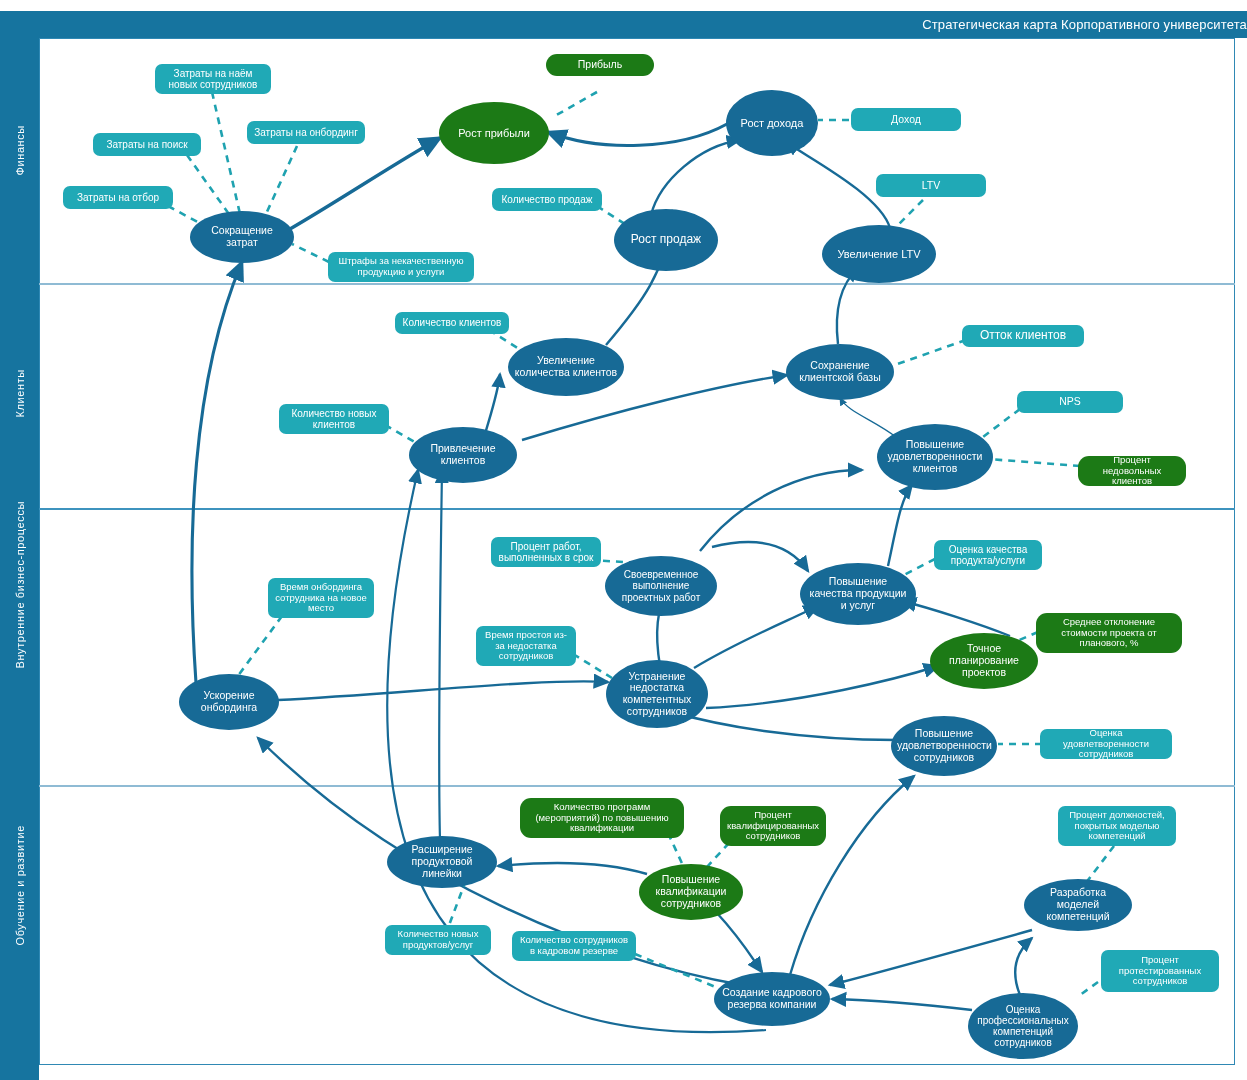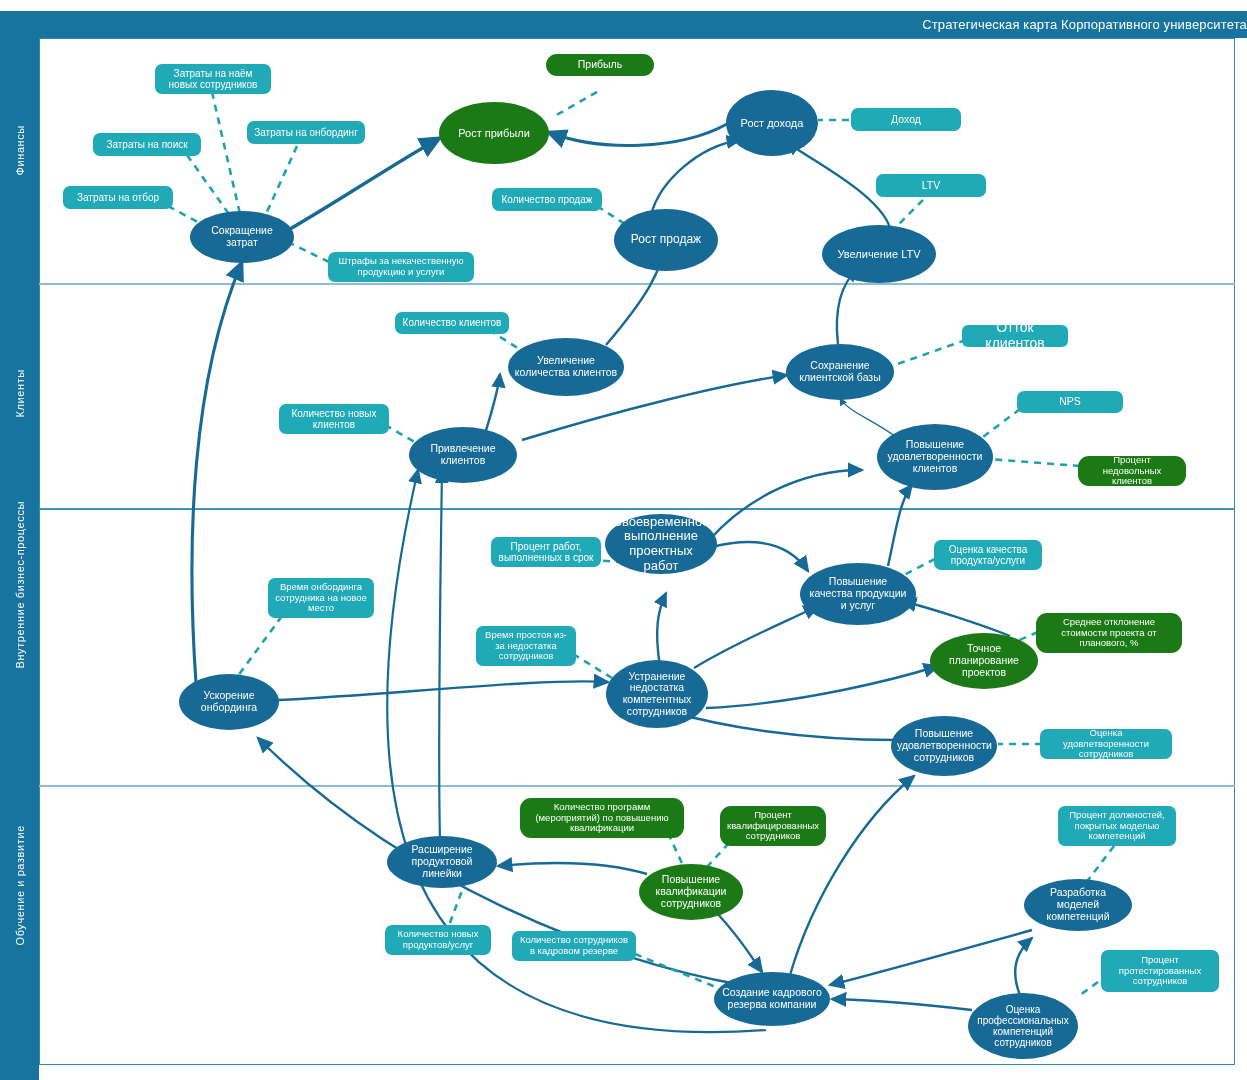--- a/index.html
+++ b/index.html
@@ -216,21 +216,21 @@
   <div class="node oval blue" style="left:409px;top:427px;width:108px;height:56px;font-size:10.5px;">
     <span>Привлечение клиентов</span>
   </div>
   <div class="node oval blue" style="left:877px;top:424px;width:116px;height:66px;font-size:10.5px;">
     <span>Повышение удовлетворенности клиентов</span>
   </div>
 
   <div class="node oval blue" style="left:179px;top:674px;width:100px;height:56px;font-size:10.5px;">
     <span>Ускорение онбординга</span>
   </div>
-  <div class="node oval blue" style="left:605px;top:514px;width:112px;height:60px;font-size:13px;">
+  <div class="node oval blue" style="left:605px;top:556px;width:112px;height:60px;font-size:10px;">
     <span>Своевременное выполнение проектных работ</span>
   </div>
   <div class="node oval blue" style="left:606px;top:660px;width:102px;height:68px;font-size:10.5px;">
     <span>Устранение недостатка компетентных сотрудников</span>
   </div>
   <div class="node oval blue" style="left:800px;top:563px;width:116px;height:62px;font-size:10.5px;">
     <span>Повышение качества продукции и услуг</span>
   </div>
   <div class="node oval green" style="left:930px;top:633px;width:108px;height:56px;font-size:10.5px;">
     <span>Точное планирование проектов</span>
@@ -282,21 +282,21 @@
   <div class="node badge teal" style="left:876px;top:174px;width:110px;height:23px;font-size:10.5px;">
     <span>LTV</span>
   </div>
 
   <div class="node badge teal" style="left:395px;top:312px;width:114px;height:22px;font-size:10px;">
     <span>Количество клиентов</span>
   </div>
   <div class="node badge teal" style="left:279px;top:404px;width:110px;height:30px;font-size:10px;">
     <span>Количество новых клиентов</span>
   </div>
-  <div class="node badge teal" style="left:962px;top:325px;width:106px;height:22px;font-size:14px;border-radius:6px;">
+  <div class="node badge teal" style="left:962px;top:325px;width:122px;height:22px;font-size:12px;">
     <span>Отток клиентов</span>
   </div>
   <div class="node badge teal" style="left:1017px;top:391px;width:106px;height:22px;font-size:10.5px;">
     <span>NPS</span>
   </div>
   <div class="node badge green" style="left:1078px;top:456px;width:108px;height:30px;font-size:9.5px;">
     <span>Процент недовольных клиентов</span>
   </div>
 
   <div class="node badge teal" style="left:491px;top:537px;width:110px;height:30px;font-size:10px;">

